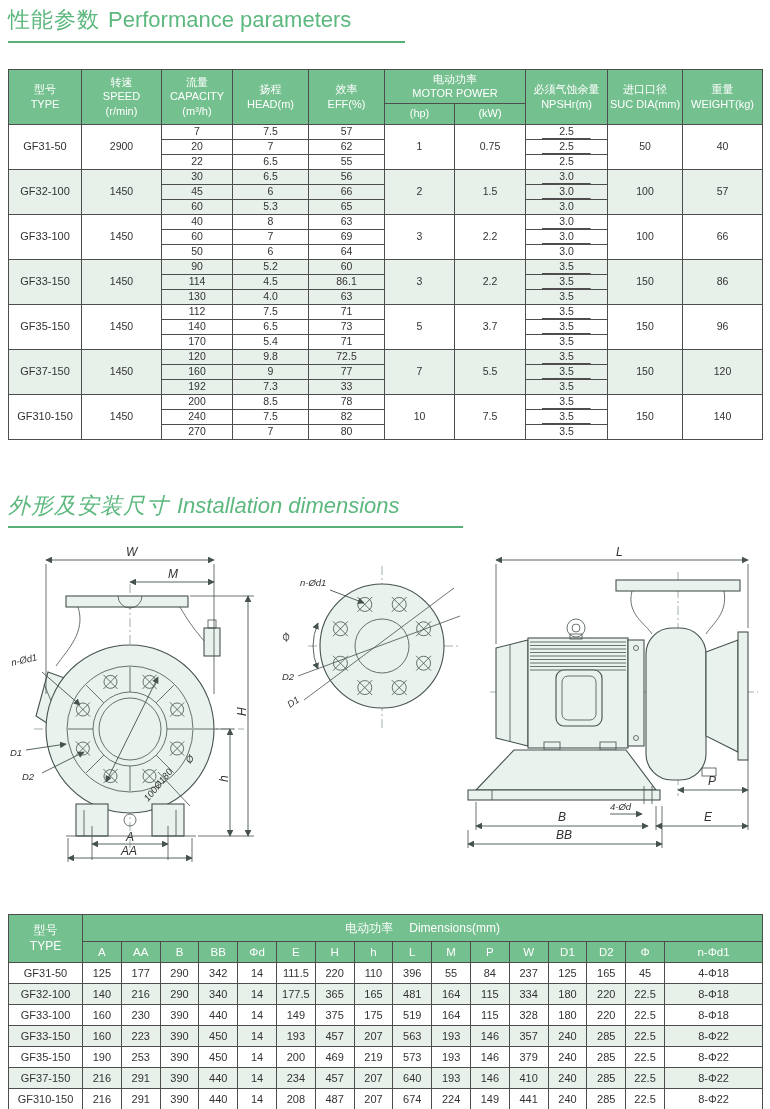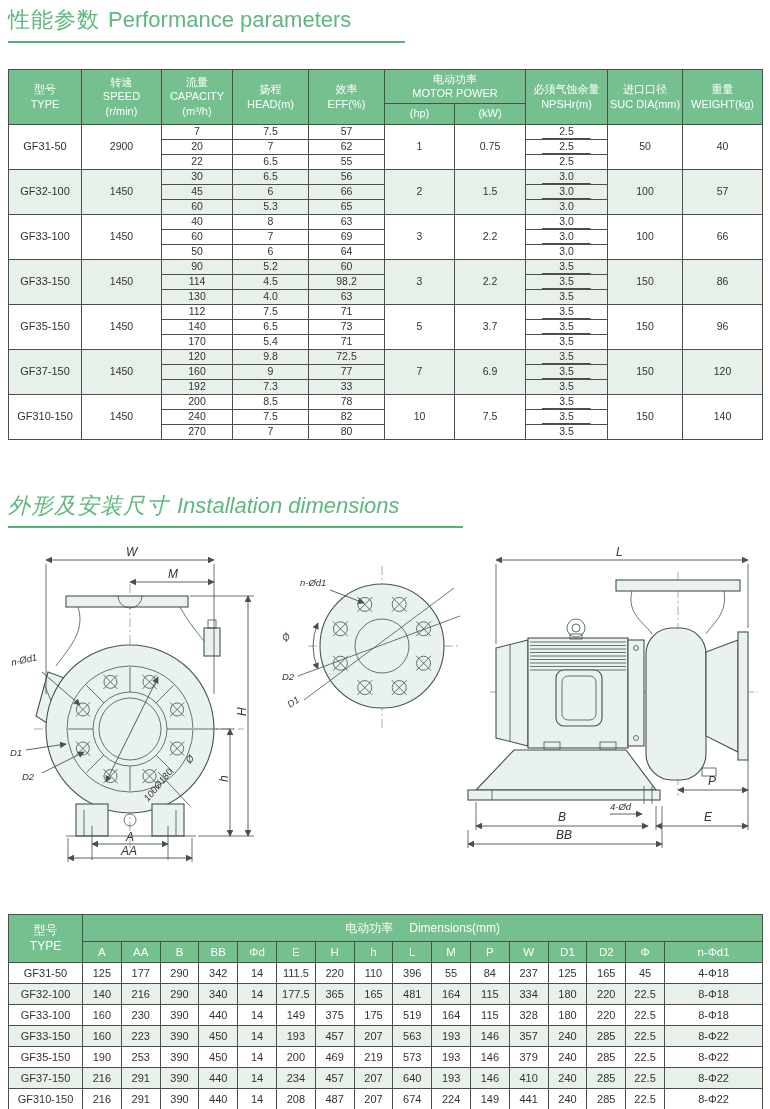--- a/index.html
+++ b/index.html
@@ -199,21 +199,21 @@
         <td>60</td>
         <td rowspan="3">3</td>
         <td rowspan="3">2.2</td>
         <td class="npshr mid">3.5</td>
         <td rowspan="3">150</td>
         <td rowspan="3">86</td>
       </tr>
       <tr class="shade">
         <td>114</td>
         <td>4.5</td>
-        <td>98.2</td>
+        <td>86.1</td>
         <td class="npshr mid">3.5</td>
       </tr>
       <tr class="shade">
         <td>130</td>
         <td>4.0</td>
         <td>63</td>
         <td class="npshr">3.5</td>
       </tr>
       <tr>
         <td rowspan="3" class="model">GF35-150</td>
@@ -239,21 +239,21 @@
         <td>71</td>
         <td class="npshr">3.5</td>
       </tr>
       <tr class="shade">
         <td rowspan="3" class="model">GF37-150</td>
         <td rowspan="3">1450</td>
         <td>120</td>
         <td>9.8</td>
         <td>72.5</td>
         <td rowspan="3">7</td>
-        <td rowspan="3">6.9</td>
+        <td rowspan="3">5.5</td>
         <td class="npshr mid">3.5</td>
         <td rowspan="3">150</td>
         <td rowspan="3">120</td>
       </tr>
       <tr class="shade">
         <td>160</td>
         <td>9</td>
         <td>77</td>
         <td class="npshr mid">3.5</td>
       </tr>

